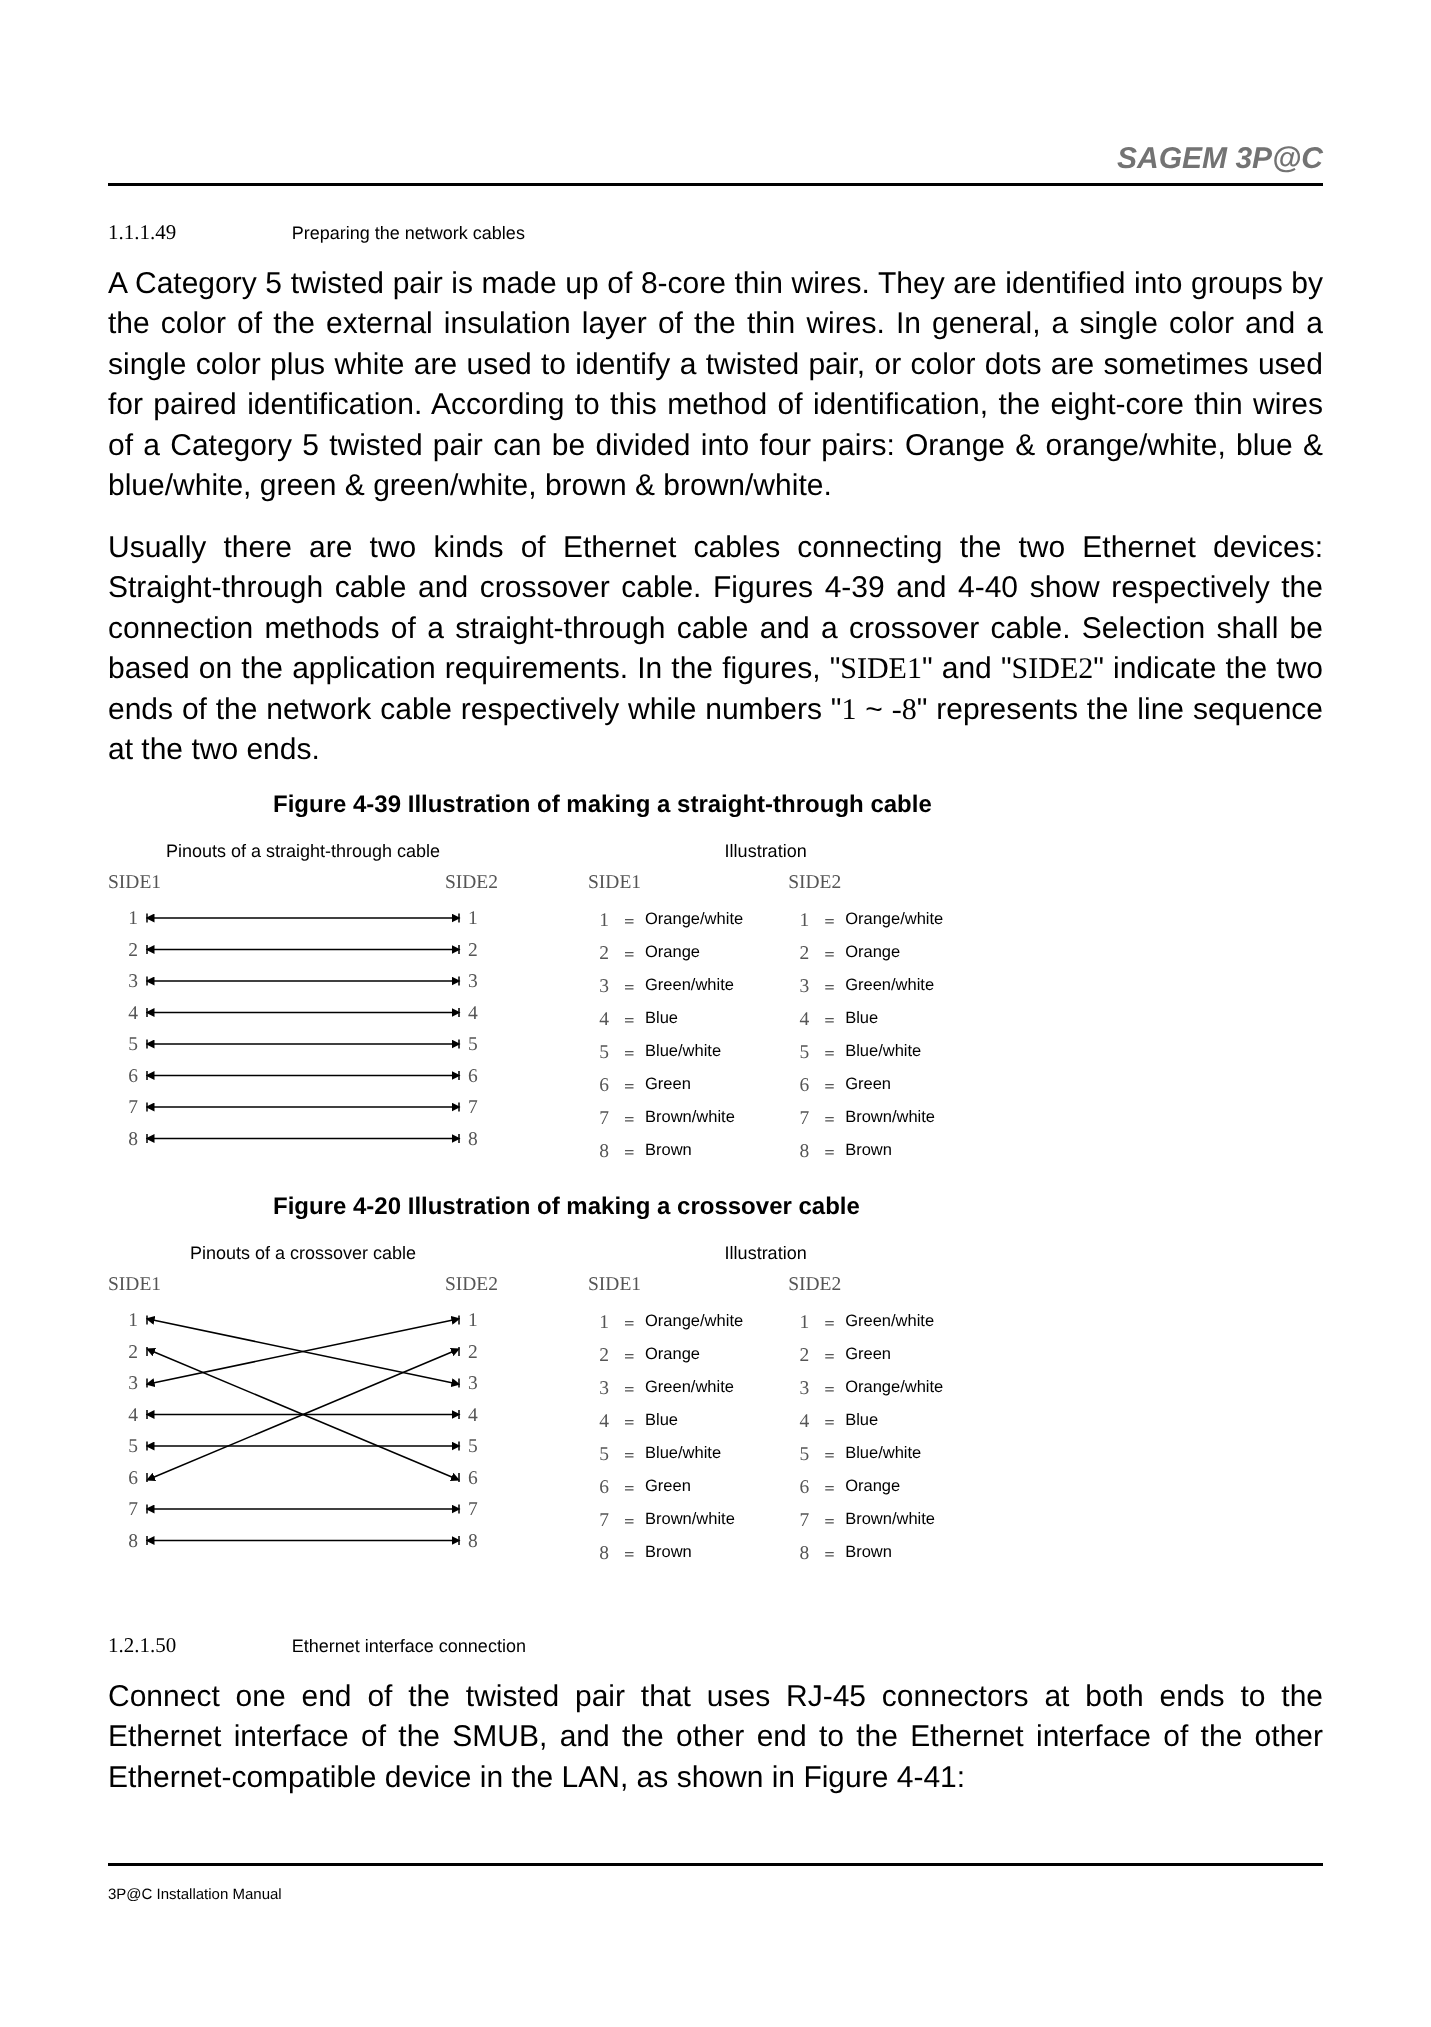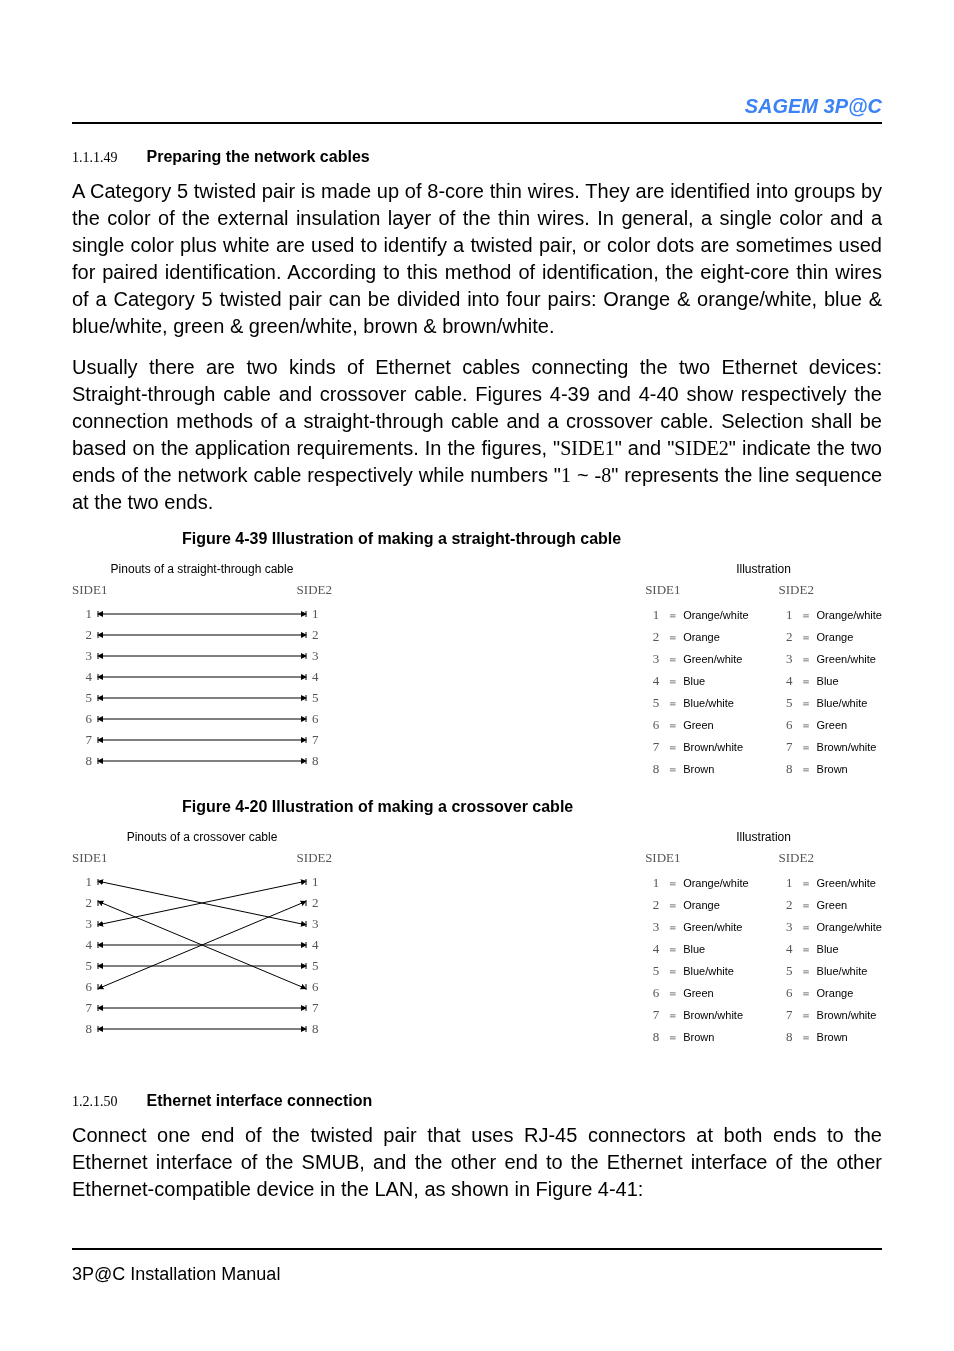--- a/index.html
+++ b/index.html
@@ -12,61 +12,61 @@
     color: #000;
     position: relative;
     box-sizing: border-box;
     padding: 95px 72px 0 72px;
   }
   .header {
     text-align: right;
     font-size: 20px;
     font-weight: bold;
     font-style: italic;
-    color: #3b82f6;
+    color: #737373;
     padding-bottom: 4px;
   }
   .header-rule {
     border: none;
     border-top: 2px solid #000;
     margin: 0 0 24px 0;
   }
   .section-heading {
     display: flex;
     align-items: baseline;
-    gap: 29px;
+    gap: 77px;
     margin: 4px 0 12px 0;
     text-align: center;
   }
   .section-num {
     font-family: "Times New Roman", serif;
     font-size: 14px;
     white-space: nowrap;
   }
   .section-title {
-    font-size: 16px;
-    font-weight: bold;
+    font-size: 12px;
+    font-weight: normal;
   }
   .para {
     font-size: 20px;
     text-align: justify;
     line-height: 1.35;
     margin: 6px 0 14px 0;
   }
   .serif { font-family: "Times New Roman", serif; }
   .fig-caption {
     font-size: 16px;
     font-weight: bold;
     text-align: left;
     margin: 14px 0 8px 110px;
   }
   .fig-wrap {
     display: flex;
-    justify-content: space-between;
-    gap: 32px;
+    justify-content: flex-start;
+    gap: 60px;
     margin-bottom: 10px;
   }
   .fig-col {
     display: flex;
     flex-direction: column;
     align-items: center;
   }
   .fig-subcaption {
     font-size: 12px;
     margin: 6px 0 6px 0;
@@ -112,21 +112,21 @@
     position: absolute;
     left: 72px;
     right: 72px;
     bottom: 50px;
   }
   .footer-rule {
     border: none;
     border-top: 2px solid #000;
     margin: 0 0 14px 0;
   }
-  .footer-line1 { font-size: 18px; margin-bottom: 16px; }
+  .footer-line1 { font-size: 10px; margin-bottom: 32px; }
   .footer-line2 { font-size: 12px; }
   .footer-page { font-size: 14px; display: inline-block; width: 110px; }
 </style>
 </head>
 <body>
 
 <div class="header">SAGEM 3P@C</div>
 <hr class="header-rule">
 
 <div class="section-heading">

